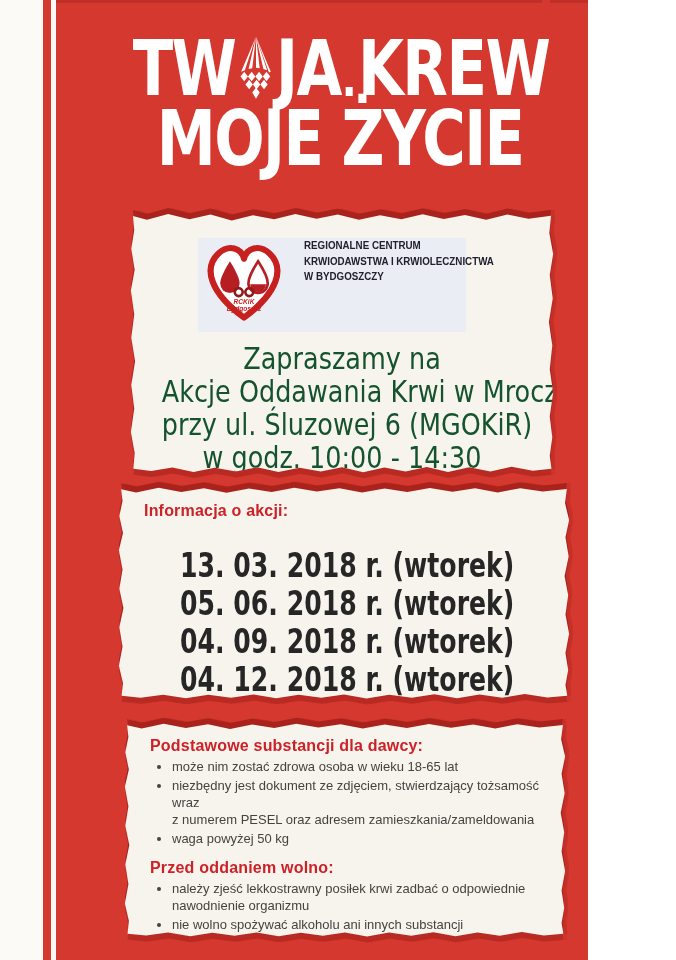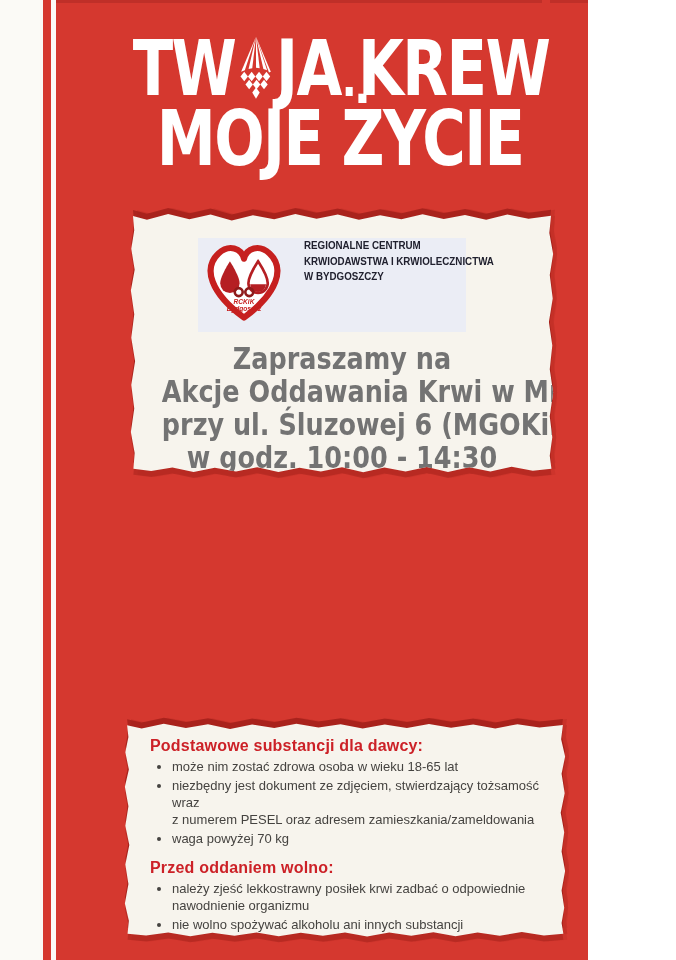--- a/index.html
+++ b/index.html
@@ -51,22 +51,22 @@
   .box3{left:124px;top:722px;width:442px;height:216px;}
 
   
   .logo-strip{position:absolute;left:68px;top:26px;width:268px;height:94px;background:var(--strip-bg);
               display:flex;align-items:flex-start;}
   .heart-wrap{width:88px;height:88px;margin-left:2px;flex:0 0 auto;}
   .org-name{margin-left:16px;color:#20202e;font-weight:bold;font-size:11.5px;line-height:15.5px;
             transform:scaleX(0.85);transform-origin:left center;white-space:nowrap;}
 
   
-  .invitation{position:absolute;left:0;right:0;top:130px;text-align:center;color:#737373;
-              font-family:"DejaVu Sans","Liberation Sans",sans-serif;font-weight:bold;}
+  .invitation{position:absolute;left:0;right:0;top:130px;text-align:center;color:#14532d;
+              font-family:"DejaVu Sans","Liberation Sans",sans-serif;font-weight:normal;}
   .inv-line{display:block;font-size:30px;line-height:33px;transform:scaleX(0.85);transform-origin:50% 50%;white-space:nowrap;}
 
   
   .box-heading{color:var(--heading-red);font-weight:bold;font-size:16px;letter-spacing:0.2px;}
   .box2 .box-heading{position:absolute;left:26px;top:16px;}
   .dates{position:absolute;left:62px;top:60px;color:#262626;font-weight:bold;font-size:34px;line-height:38px;
          font-family:"DejaVu Sans","Liberation Sans",sans-serif;
          transform:scaleX(0.74);transform-origin:left top;white-space:nowrap;}
 
   
@@ -130,30 +130,41 @@
       </div>
       <div class="invitation">
         <span class="inv-line">Zapraszamy na</span>
         <span class="inv-line">Akcje Oddawania Krwi w Mroczy</span>
         <span class="inv-line">przy ul. Śluzowej 6 (MGOKiR)</span>
         <span class="inv-line">w godz. 10:00 - 14:30</span>
       </div>
     </div>
   </div>
 
+  <div class="box-wrap box2">
+    <div class="torn">
+      <div class="box-heading">Informacja o akcji:</div>
+      <div class="dates">
+        <div>13. 03. 2018 r. (wtorek)</div>
+        <div>05. 06. 2018 r. (wtorek)</div>
+        <div>04. 09. 2018 r. (wtorek)</div>
+        <div>04. 12. 2018 r. (wtorek)</div>
+      </div>
+    </div>
+  </div>
 
   <div class="box-wrap box3">
     <div class="torn">
       <div class="inner">
         <div class="box-heading">Podstawowe substancji dla dawcy:</div>
         <ul>
           <li>może nim zostać zdrowa osoba w wieku 18-65 lat</li>
           <li>niezbędny jest dokument ze zdjęciem, stwierdzający tożsamość wraz
 z numerem PESEL oraz adresem zamieszkania/zameldowania</li>
-          <li>waga powyżej 70 kg</li>
+          <li>waga powyżej 50 kg</li>
         </ul>
         <div class="box-heading section2">Przed oddaniem wolno:</div>
         <ul>
           <li>należy zjeść lekkostrawny posiłek krwi zadbać o odpowiednie
 nawodnienie organizmu</li>
           <li>nie wolno spożywać alkoholu ani innych substancji zmieniających
 nastrój</li>
 
         </ul>
       </div>

